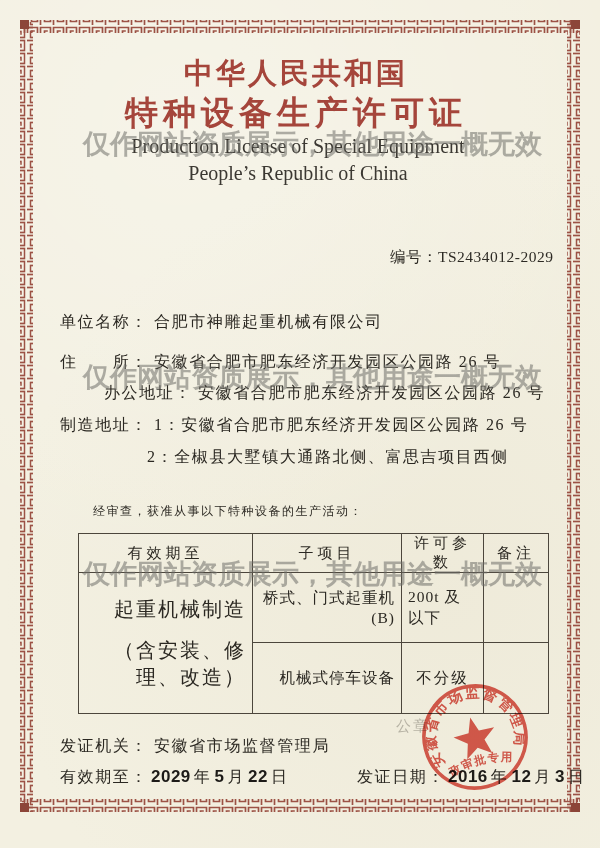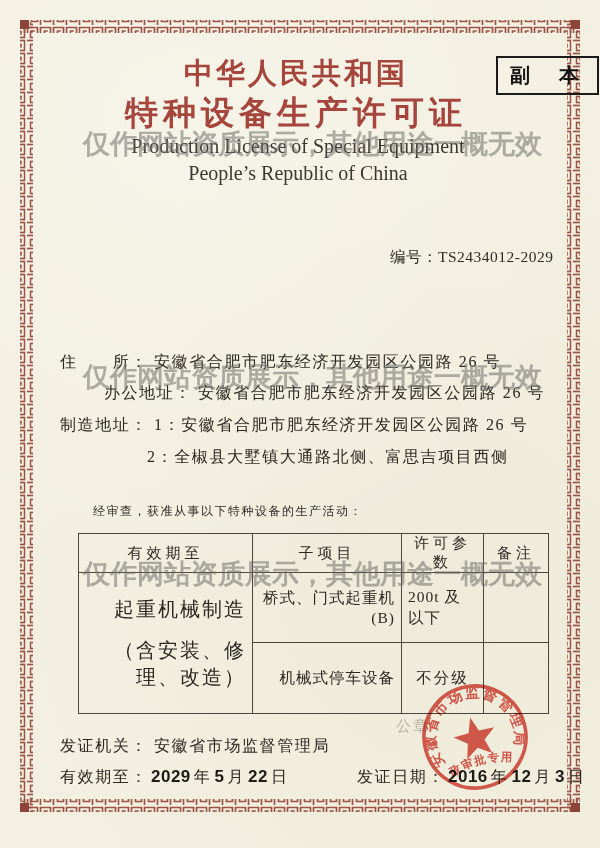--- a/index.html
+++ b/index.html
@@ -110,31 +110,33 @@
     <rect x="22" y="20" width="556" height="13" fill="url(#gkh)"></rect>
     <rect x="22" y="799" width="556" height="13" fill="url(#gkh)"></rect>
     <rect x="20" y="22" width="13" height="790" fill="url(#gkv)"></rect>
     <rect x="567" y="22" width="13" height="790" fill="url(#gkv)"></rect>
     <rect x="20" y="20" width="9" height="9" fill="#8c4538"></rect>
     <rect x="571" y="20" width="9" height="9" fill="#8c4538"></rect>
     <rect x="20" y="803" width="9" height="9" fill="#8c4538"></rect>
     <rect x="571" y="803" width="9" height="9" fill="#8c4538"></rect>
   </svg>
 
-  <div class="abs badge">副 本</div>
 
   <div class="abs title-cn1">中华人民共和国</div>
   <div class="abs title-cn2">特种设备生产许可证</div>
   <div class="abs title-en1">Production License of Special Equipment</div>
   <div class="abs title-en2">People’s Republic of China</div>
 
   <div class="abs license-no">
     <span>编号：</span><span>TS2434012-2029</span>
   </div>
 
+  <div class="abs field-row row-unit">
+    <span>单位名称：</span><span class="val">合肥市神雕起重机械有限公司</span>
+  </div>
   <div class="abs field-row row-residence">
     <span>住　　所：</span><span class="val">安徽省合肥市肥东经济开发园区公园路 26 号</span>
   </div>
   <div class="abs field-row row-office">
     <span>办公地址：</span><span class="val">安徽省合肥市肥东经济开发园区公园路 26 号</span>
   </div>
   <div class="abs field-row row-mfg1">
     <span>制造地址：</span><span class="val">1：安徽省合肥市肥东经济开发园区公园路 26 号</span>
   </div>
   <div class="abs field-row row-mfg2">

